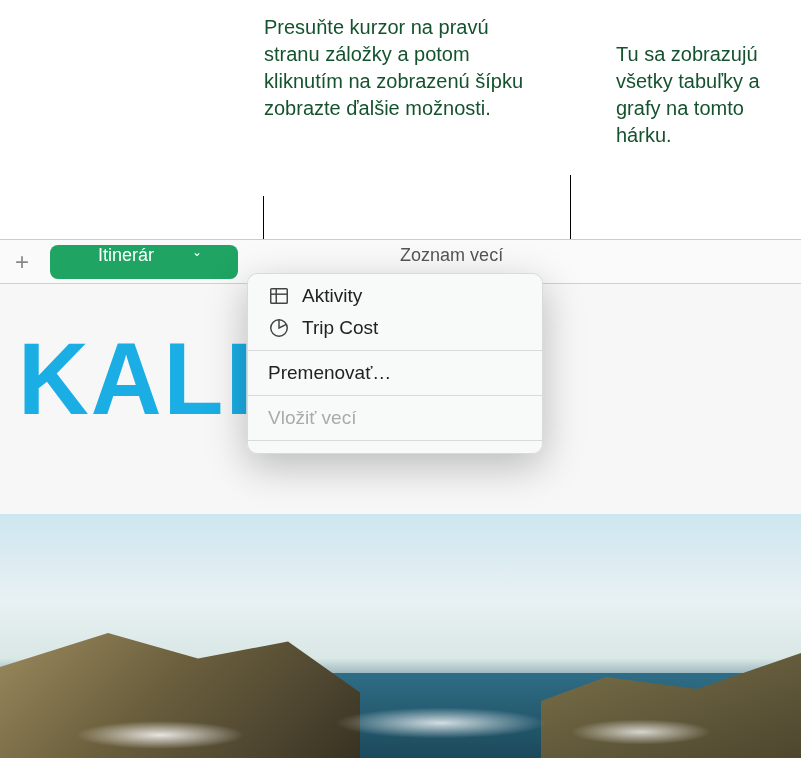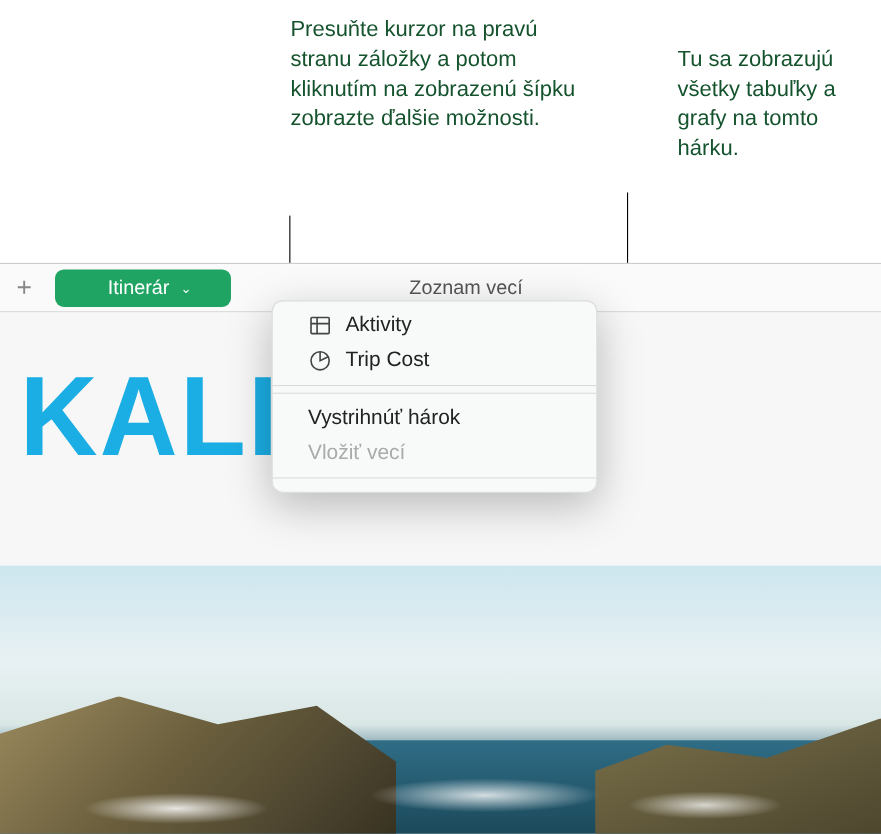--- a/index.html
+++ b/index.html
@@ -51,26 +51,26 @@
       align-items: center;
       justify-content: center;
       font-size: 24px;
       color: #888;
       cursor: pointer;
     }
     .tab {
       height: 34px;
       padding: 0 22px;
       display: flex;
-      align-items: center;
       font-size: 18px;
       color: #555;
       cursor: pointer;
       position: relative;
       border-radius: 8px;
+      gap: 28px;
     }
     .tab.active {
       background: #1fa463;
       color: #fff;
       font-weight: 500;
       padding: 0 36px 0 48px;
       margin-left: 6px;
     }
     .tab.active .chevron {
       margin-left: 10px;
@@ -142,21 +142,21 @@
       top: 273px;
       width: 296px;
       background: rgba(248,250,250,0.97);
       border: 1px solid rgba(0,0,0,0.12);
       border-radius: 10px;
       box-shadow: 0 12px 40px rgba(0,0,0,0.25);
       padding: 6px 0;
       backdrop-filter: blur(2px);
     }
     .menu-item {
-      padding: 5px 32px;
+      padding: 5px 20px;
       font-size: 19px;
       color: #222;
       display: flex;
       align-items: center;
       gap: 12px;
       cursor: pointer;
     }
     .menu-item.disabled { color: #aaa; cursor: default; }
     .menu-sep {
       height: 1px;
@@ -223,21 +223,21 @@
   <div class="menu-item">
     <span class="menu-icon">
       <svg viewBox="0 0 24 24" fill="none" stroke="#444" stroke-width="1.6">
         <circle cx="12" cy="12" r="9"></circle>
         <path d="M12 3 L12 12 L20 8"></path>
       </svg>
     </span>
     <span>Trip Cost</span>
   </div>
   <div class="menu-sep"></div>
+  <div class="menu-item">
+    <span>Premenovať…</span>
+  </div>
   <div class="menu-sep"></div>
-  <div class="menu-item">
-    <span>Vystrihnúť hárok</span>
-  </div>
   <div class="menu-item disabled">
     <span>Vložiť vecí</span>
   </div>
   <div class="menu-sep"></div>
 </div>
 
 </body></html>

